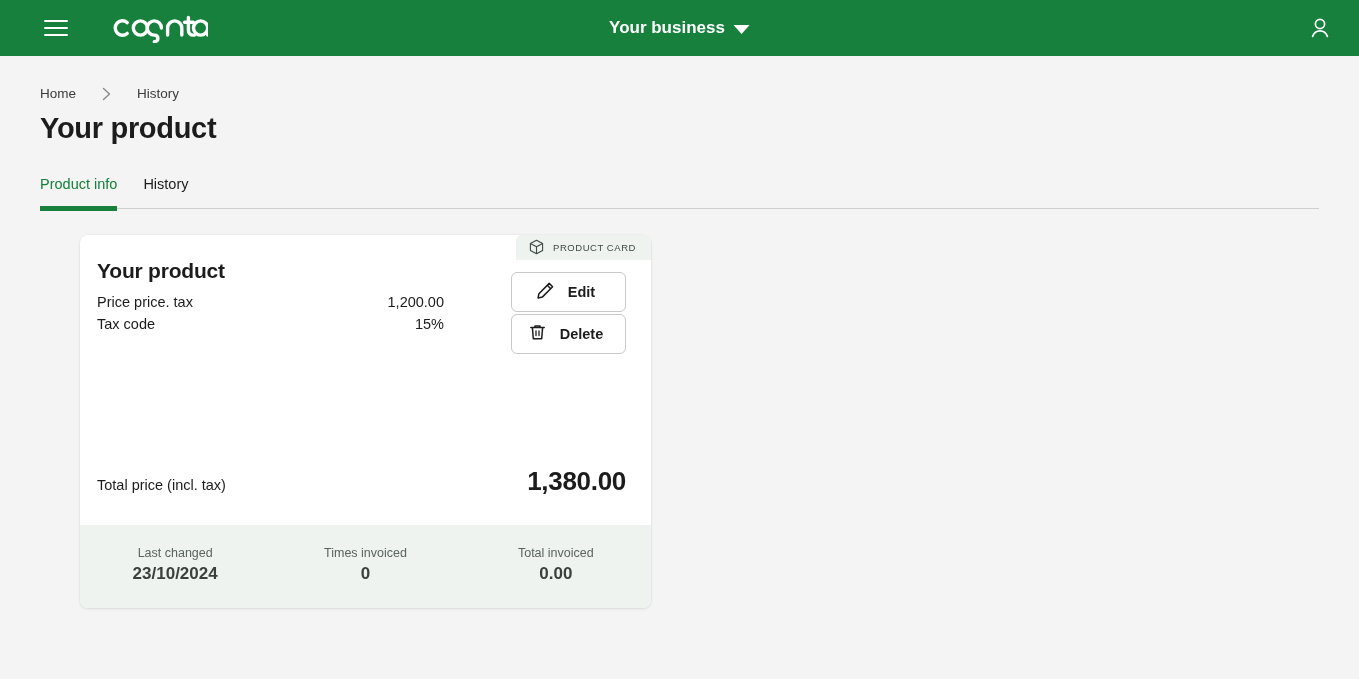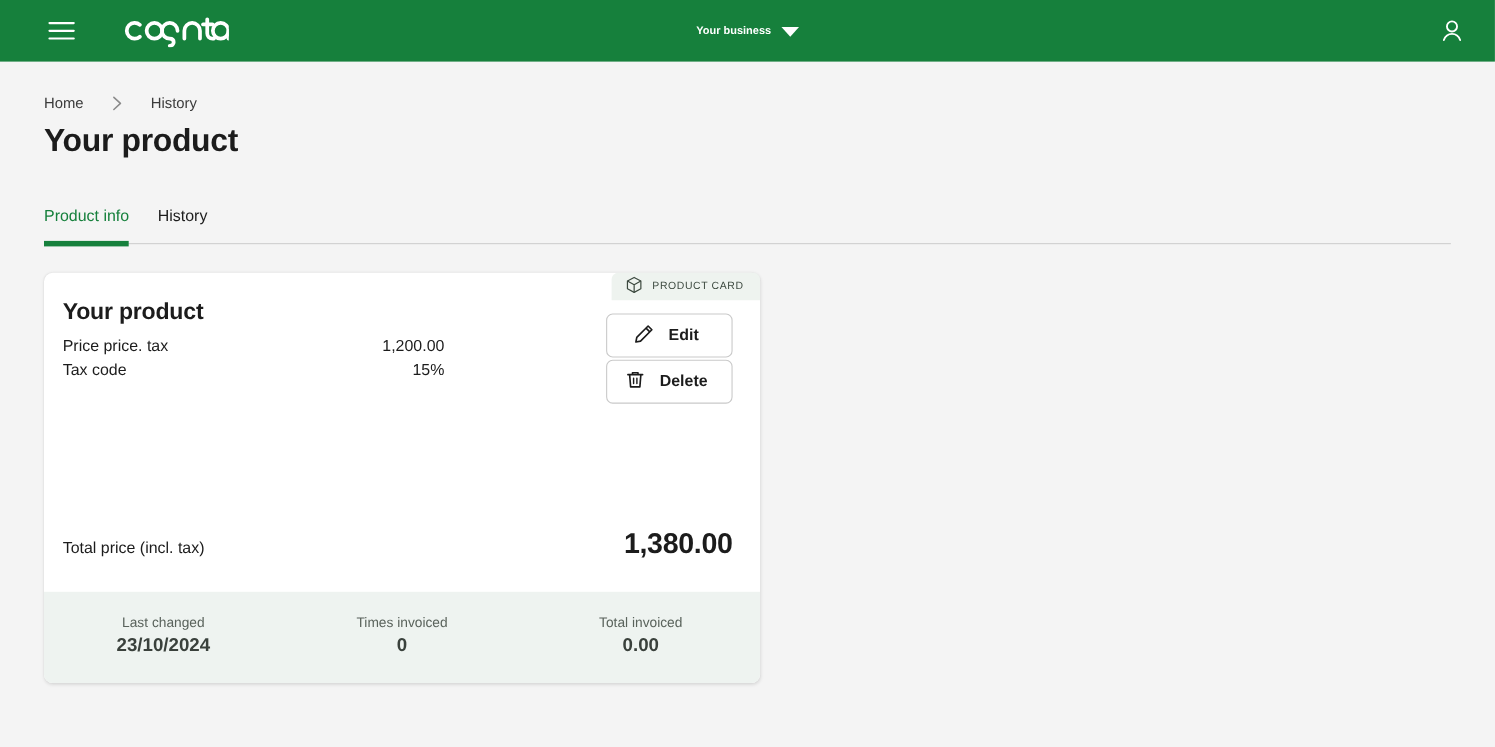--- a/index.html
+++ b/index.html
@@ -56,21 +56,21 @@
 
   .biz-switcher {
     position: absolute;
     left: 50%;
     top: 50%;
     transform: translate(-50%, -50%);
     display: flex;
     align-items: center;
     gap: 9px;
     color: #ffffff;
-    font-size: 10px;
+    font-size: 17px;
     font-weight: bold;
     cursor: pointer;
     white-space: nowrap;
   }
   .caret {
     width: 0; height: 0;
     border-left: 8px solid transparent;
     border-right: 8px solid transparent;
     border-top: 9px solid #ffffff;
     margin-top: 2px;
@@ -113,21 +113,21 @@
   .page-title {
     font-size: 29px;
     font-weight: bold;
     letter-spacing: -0.3px;
     color: #1c1c1c;
     margin-top: 11px;
   }
 
   
   .tabs {
-    margin-top: 44px;
+    margin-top: 31px;
     display: flex;
     align-items: flex-end;
     border-bottom: 1px solid #cfcfcf;
     position: relative;
   }
   .tab {
     font-size: 14.5px;
     padding: 0 0 16px 0;
     margin-right: 26px;
     color: #1c1c1c;
@@ -146,22 +146,23 @@
     position: absolute;
     left: 0; right: 0;
     bottom: -3px;
     height: 5px;
     background: #16803c;
   }
 
   
   .card-wrap {
     margin-top: 26px;
-    width: 651px;
+    width: 571px;
     position: relative;
+    margin-left: 40px;
   }
 
   .card-tab {
     position: absolute;
     top: 0;
     right: 0;
     height: 25px;
     background: #eef3ef;
     border-radius: 6px 6px 0 0;
     display: flex;

